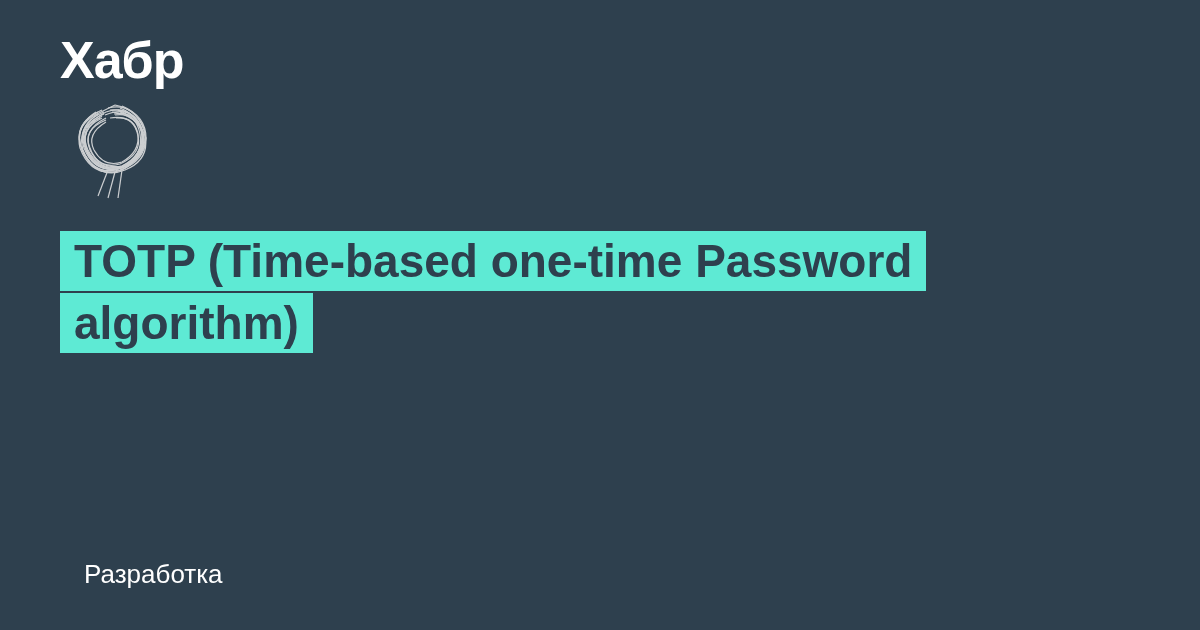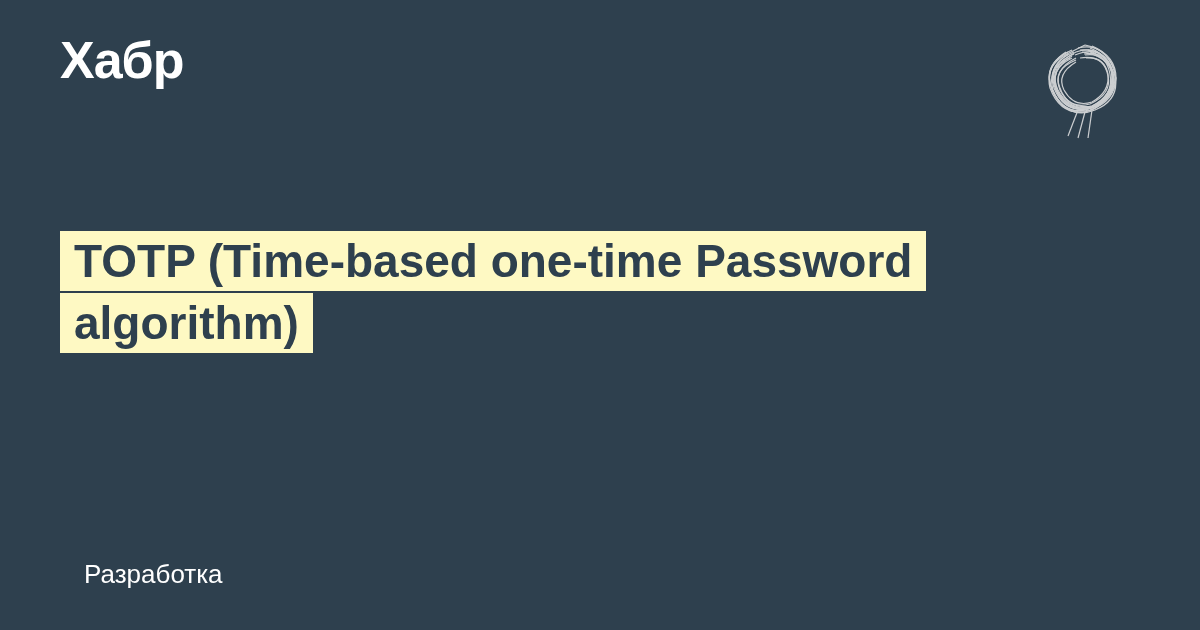--- a/index.html
+++ b/index.html
@@ -13,20 +13,21 @@
       background-color: #2e404e;
       font-family: -apple-system, BlinkMacSystemFont, "Segoe UI", Arial, sans-serif;
       position: relative;
       overflow: hidden;
     }
     .header {
       display: flex;
       justify-content: space-between;
       align-items: flex-start;
       padding: 30px 60px 0 60px;
+      flex-direction: column;
     }
     .logo {
       color: #ffffff;
       font-size: 52px;
       font-weight: 700;
       letter-spacing: -1px;
     }
     .scribble-icon {
       width: 110px;
       height: 110px;
@@ -41,21 +42,21 @@
       top: 230px;
       left: 60px;
       right: 60px;
     }
     .title {
       font-size: 46px;
       font-weight: 700;
       line-height: 1.35;
       color: #2e404e;
       display: inline;
-      background-color: #fef9c3;
+      background-color: #5eead4;
       box-decoration-break: clone;
       -webkit-box-decoration-break: clone;
       padding: 4px 14px;
     }
     .category {
       position: absolute;
       bottom: 40px;
       left: 60px;
       color: #ffffff;
       font-size: 26px;

